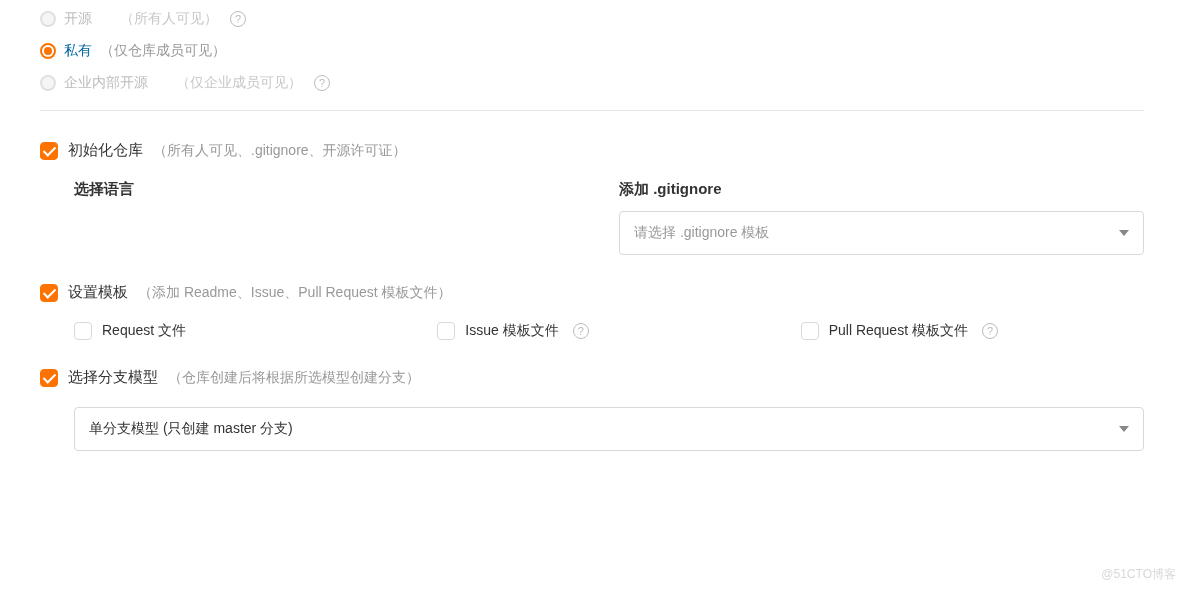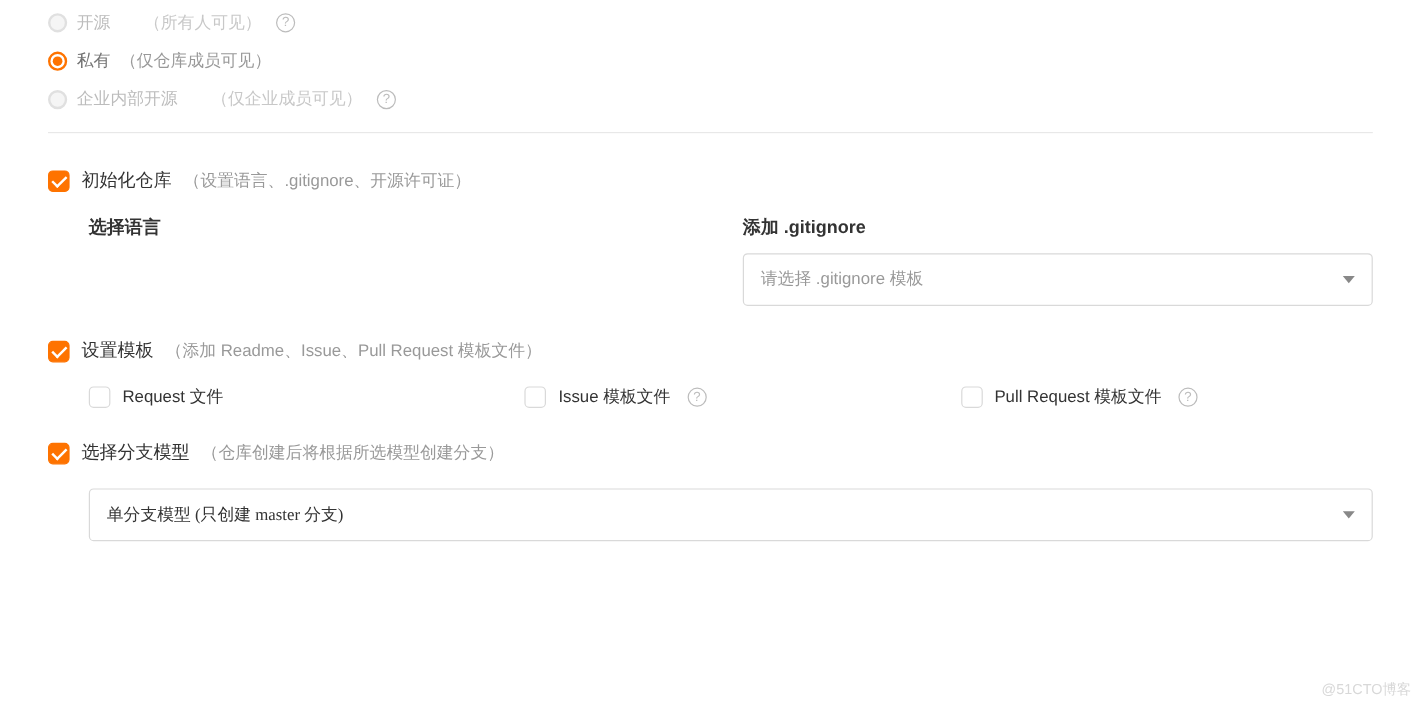--- a/index.html
+++ b/index.html
@@ -36,21 +36,21 @@
   background: #fe7300;
   border-radius: 50%;
   top: 50%;
   left: 50%;
   transform: translate(-50%, -50%);
 }
 .radio.disabled {
   border-color: #e0e0e0;
   background: #f5f5f5;
 }
-.radio-label { color: #737373; }
+.radio-label { color: #0369a1; }
 .radio-label.disabled { color: #bcbcbc; }
 .radio-note { color: #999; }
 .radio-note.disabled { color: #c8c8c8; margin-left: 20px; }
 .help-icon {
   width: 16px;
   height: 16px;
   border-radius: 50%;
   border: 1px solid #bcbcbc;
   color: #bcbcbc;
   font-size: 11px;
@@ -181,21 +181,21 @@
   <span class="radio-note disabled">（仅企业成员可见）</span>
   <span class="help-icon">?</span>
 </div>
 
 <hr class="divider">
 
 <div class="section">
   <div class="section-head">
     <span class="checkbox checked"></span>
     <span class="section-title">初始化仓库</span>
-    <span class="section-note">（设置语言、.gitignore、开源许可证）</span>
+    <span class="section-note">（所有人可见、.gitignore、开源许可证）</span>
   </div>
   <div class="indent three-col">
     <div class="col">
       <div class="col-head">
         <span class="col-label">选择语言</span>
       </div>
     </div>
     <div class="col">
       <div class="col-head">
         <span class="col-label">添加 .gitignore</span>
@@ -225,21 +225,21 @@
       <span class="help-icon">?</span>
     </div>
     <div class="sub-check">
       <span class="checkbox"></span>
       <span class="sub-check-label">Pull Request 模板文件</span>
       <span class="help-icon">?</span>
     </div>
   </div>
 </div>
 
-<div class="section" style="margin-bottom:10px;font-family:Liberation Serif, serif;">
+<div class="section" style="margin-bottom:10px;">
   <div class="section-head">
     <span class="checkbox checked"></span>
     <span class="section-title">选择分支模型</span>
     <span class="section-note">（仓库创建后将根据所选模型创建分支）</span>
   </div>
   <div class="indent">
     <div class="select full-select">
       <span class="val">单分支模型 (只创建 master 分支)</span>
       <span class="caret"></span>
     </div>

